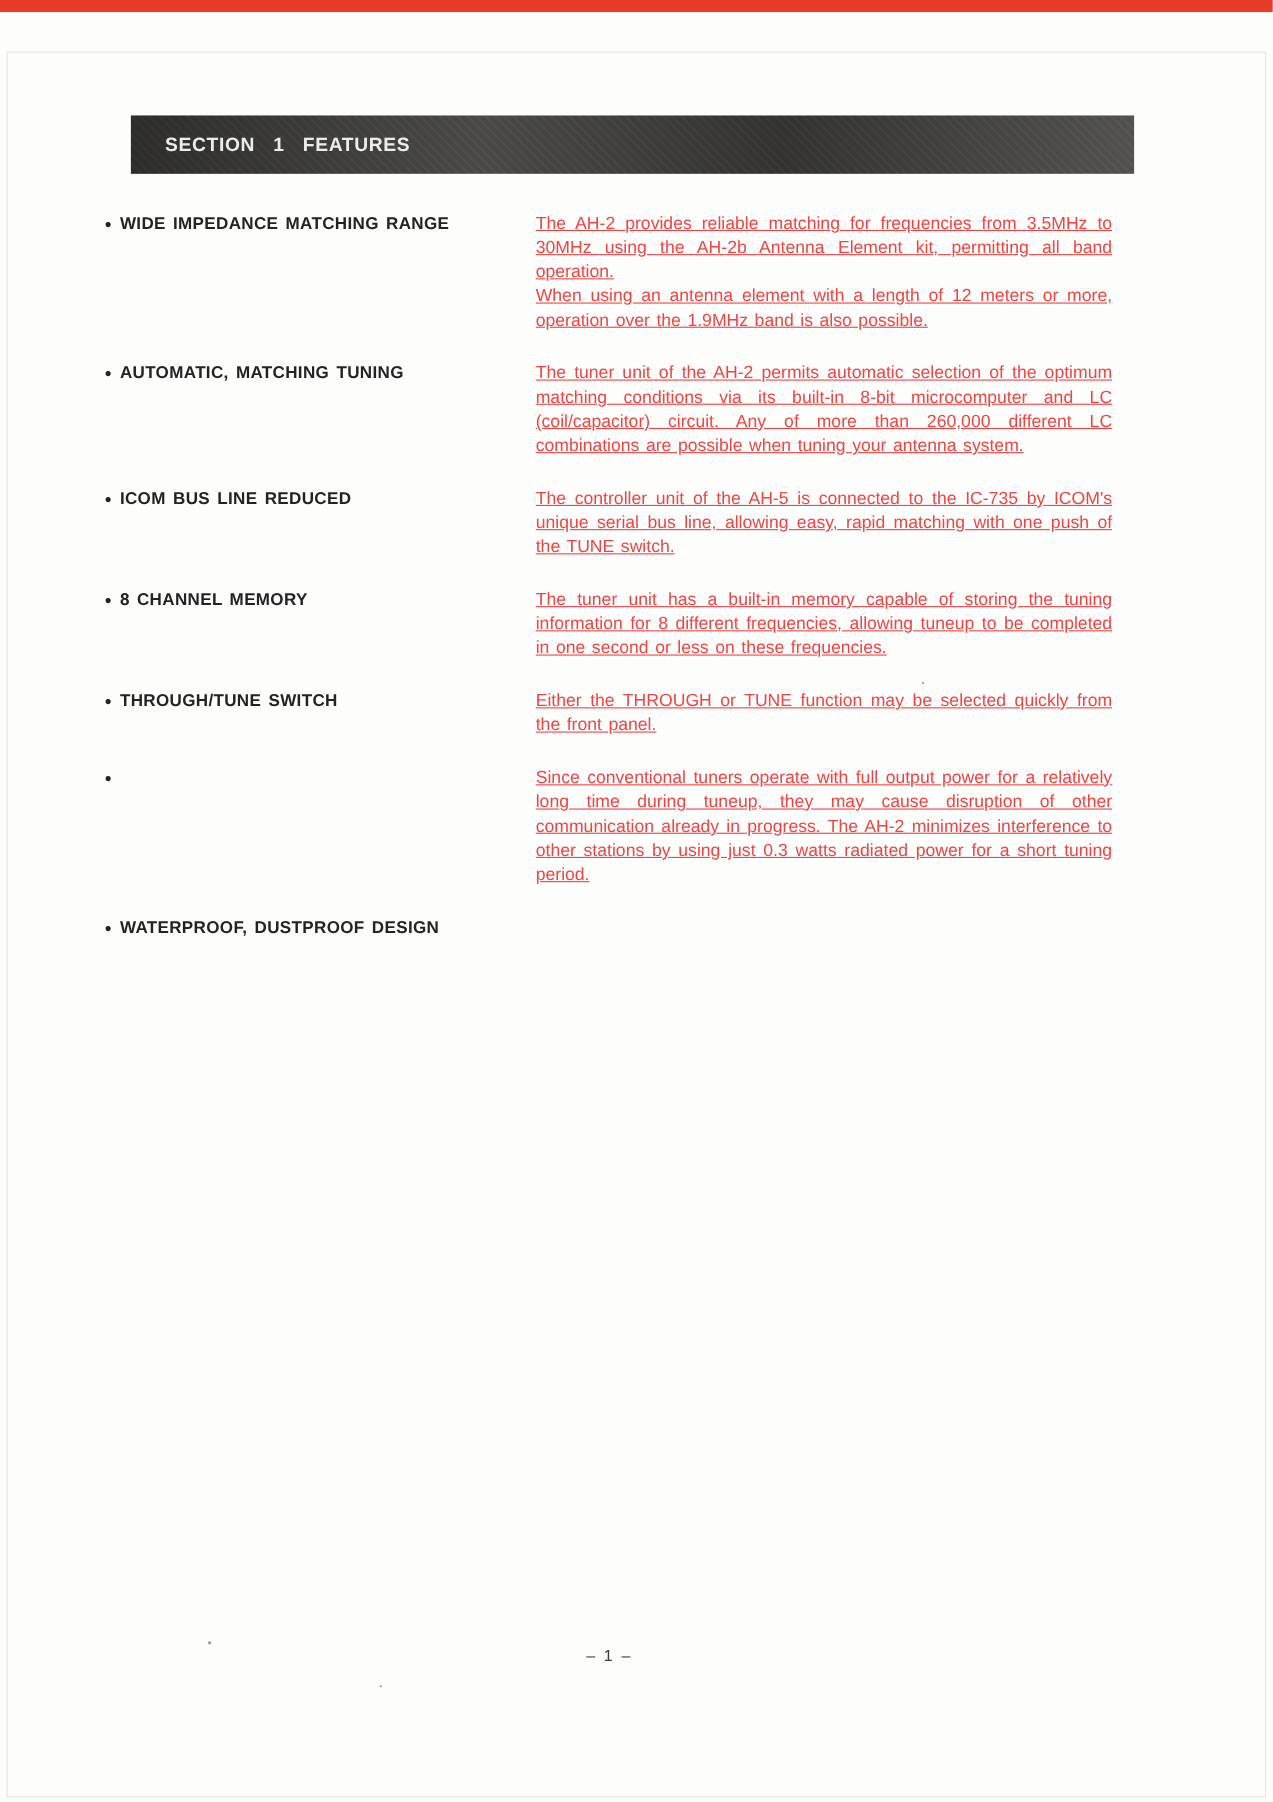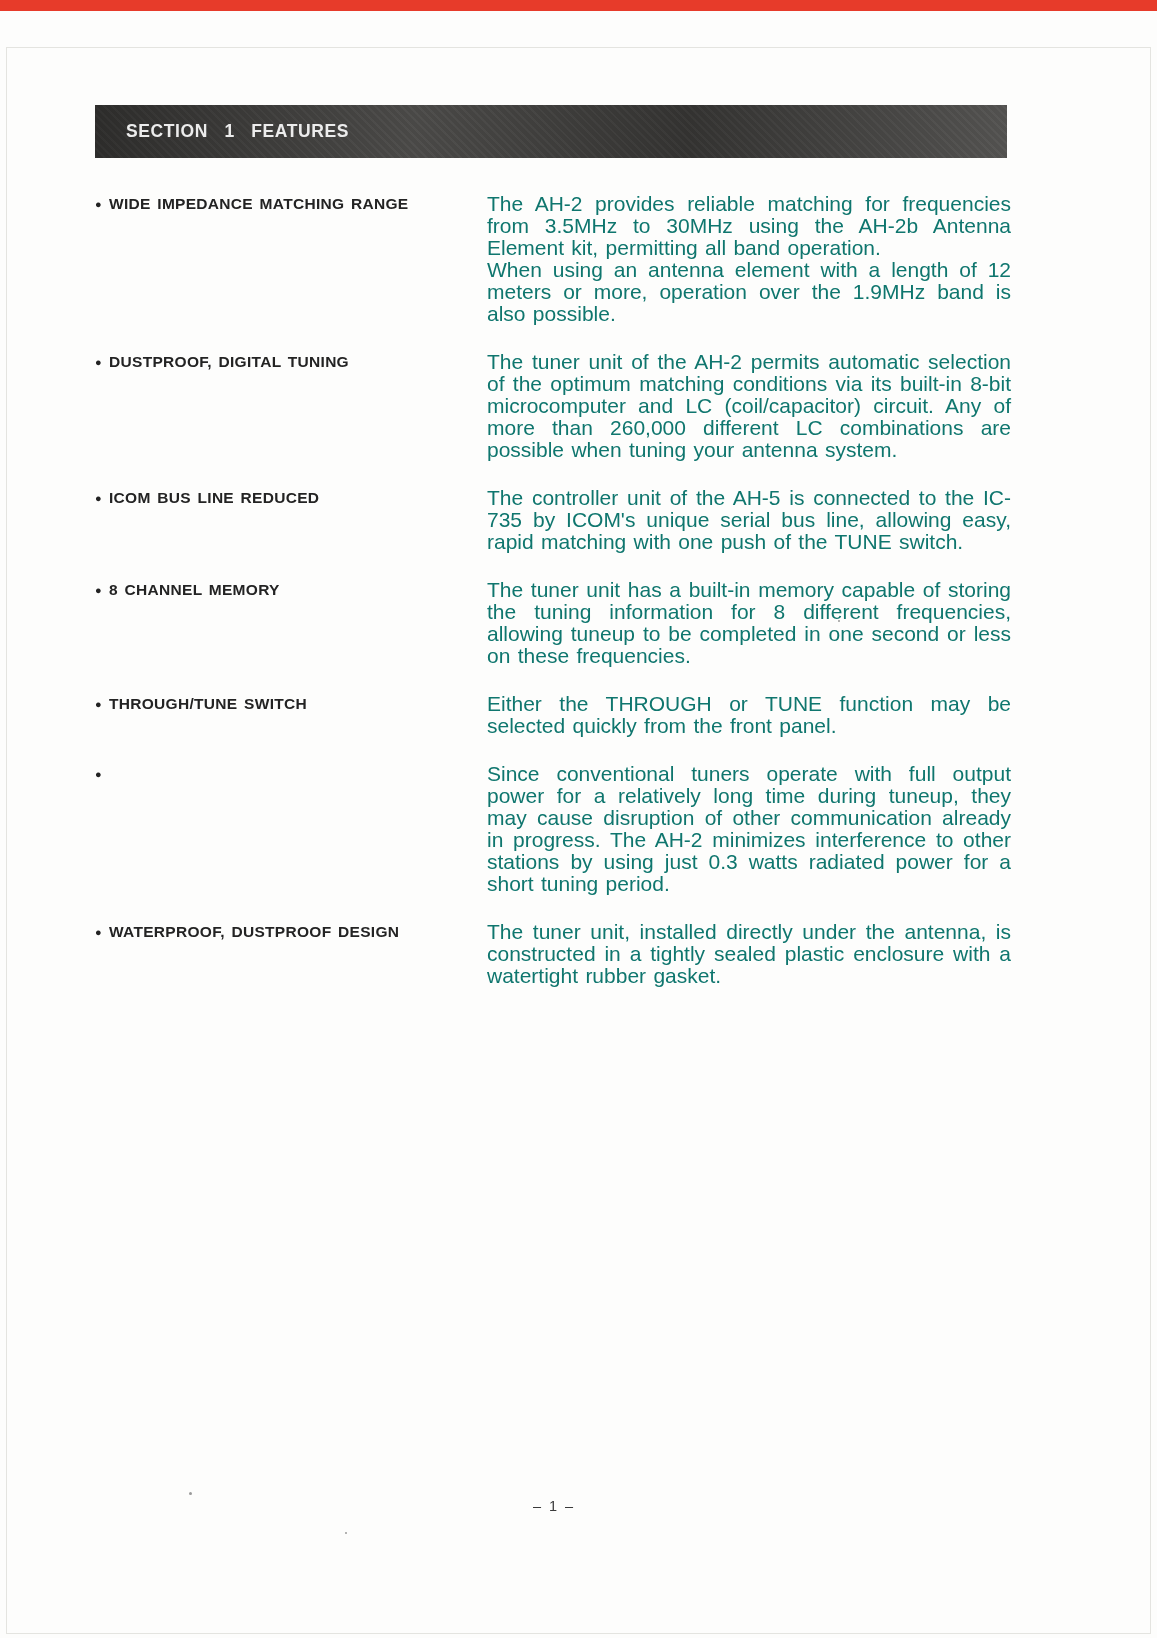--- a/index.html
+++ b/index.html
@@ -28,20 +28,21 @@
   }
   .section-bar {
     height: 53px;
     width: 912px;
     display: flex;
     align-items: center;
     padding-left: 31px;
     background-image:
       linear-gradient(90deg, rgba(0,0,0,0.28), rgba(255,255,255,0.06) 35%, rgba(0,0,0,0.18) 65%, rgba(255,255,255,0.10)),
       repeating-linear-gradient(45deg, rgba(255,255,255,0.04) 0 2px, transparent 2px 6px);
+    margin-left: 24px;
   }
   .section-title {
     color: #ececec;
     font-size: 17.5px;
     font-weight: bold;
     letter-spacing: 0.6px;
     word-spacing: 11px;
   }
   .features { margin-top: 35px; }
   .feature-row { display: flex; margin-bottom: 26px; }
@@ -57,25 +58,26 @@
   }
   .bullet {
     flex: none;
     width: 14px;
     font-size: 11px;
     line-height: 22px;
   }
   .heading-text { white-space: pre-line; word-spacing: 2px; }
   .feature-body { flex: 1; max-width: 524px; }
   .feature-body p {
-    font-size: 21px;
+    font-size: 16px;
     line-height: 22px;
-    color: #0f766e;
+    color: #ef4444;
     text-align: justify;
     word-spacing: 1.5px;
+    text-decoration: underline;
   }
   .feature-body p + p { }
   .footer {
     position: absolute;
     top: 1498px; left: 95px;
     width: 916px;
     text-align: center;
     font-size: 14.5px;
     color: #3a3a3a;
     word-spacing: 4px;
@@ -107,21 +109,21 @@
       </div>
       <div class="feature-body">
         <p>The AH-2 provides reliable matching for frequencies from 3.5MHz to 30MHz using the AH-2b Antenna Element kit, permitting all band operation.</p>
         <p>When using an antenna element with a length of 12 meters or more, operation over the 1.9MHz band is also possible.</p>
       </div>
     </div>
 
     <div class="feature-row">
       <div class="feature-heading">
         <span class="bullet">●</span>
-        <span class="heading-text">DUSTPROOF, DIGITAL TUNING</span>
+        <span class="heading-text">AUTOMATIC, MATCHING TUNING</span>
       </div>
       <div class="feature-body">
         <p>The tuner unit of the AH-2 permits automatic selection of the optimum matching conditions via its built-in 8-bit microcomputer and LC (coil/capacitor) circuit. Any of more than 260,000 different LC combinations are possible when tuning your antenna system.</p>
       </div>
     </div>
 
     <div class="feature-row">
       <div class="feature-heading">
         <span class="bullet">●</span>
         <span class="heading-text">ICOM BUS LINE REDUCED</span>
@@ -158,23 +160,20 @@
       <div class="feature-body">
         <p>Since conventional tuners operate with full output power for a relatively long time during tuneup, they may cause disruption of other communication already in progress.  The AH-2 minimizes interference to other stations by using just 0.3 watts radiated power for a short tuning period.</p>
       </div>
     </div>
 
     <div class="feature-row">
       <div class="feature-heading">
         <span class="bullet">●</span>
         <span class="heading-text">WATERPROOF, DUSTPROOF DESIGN</span>
       </div>
-      <div class="feature-body">
-        <p>The tuner unit, installed directly under the antenna, is constructed in a tightly sealed plastic enclosure with a watertight rubber gasket.</p>
-      </div>
     </div>
 
   </div>
 </div>
 
 <div class="footer">– 1 –</div>
 
 <div class="speckle" style="left:189px; top:1492px; width:3px; height:3px;"></div>
 <div class="speckle" style="left:345px; top:1532px; width:2px; height:2px;"></div>
 <div class="speckle" style="left:838px; top:620px; width:2px; height:2px;"></div>

